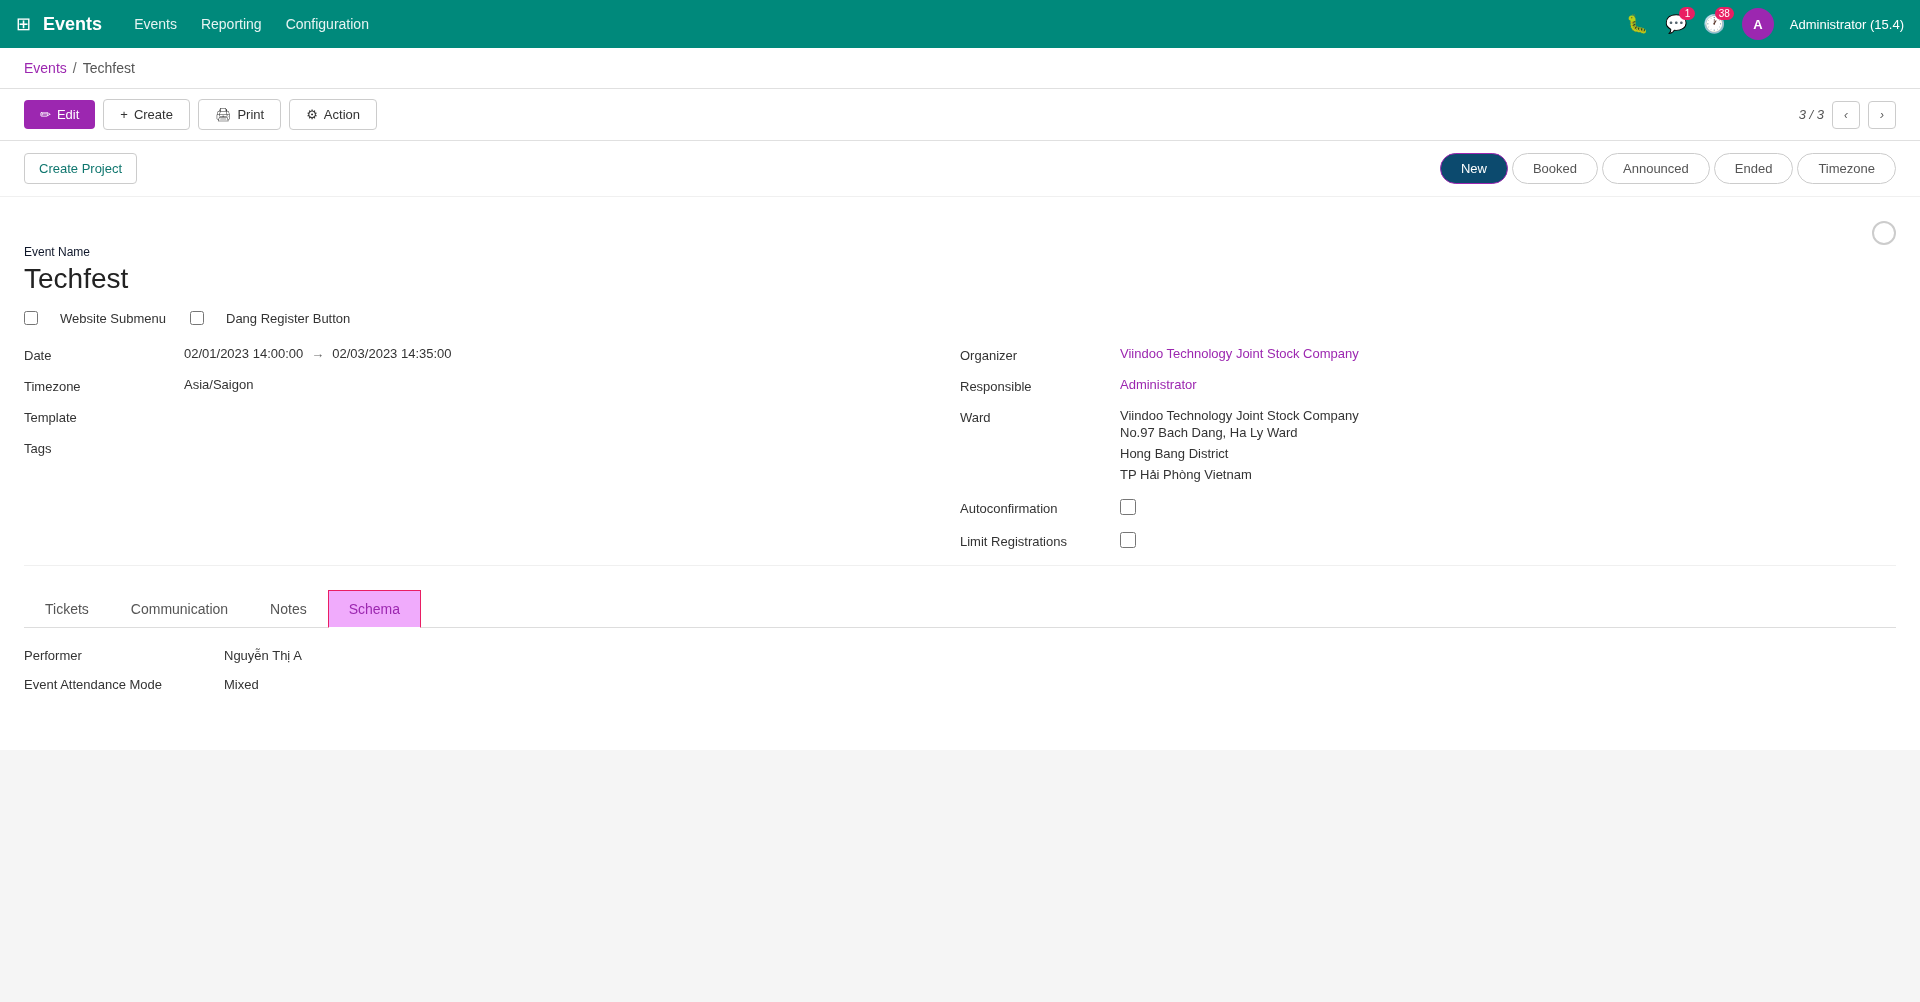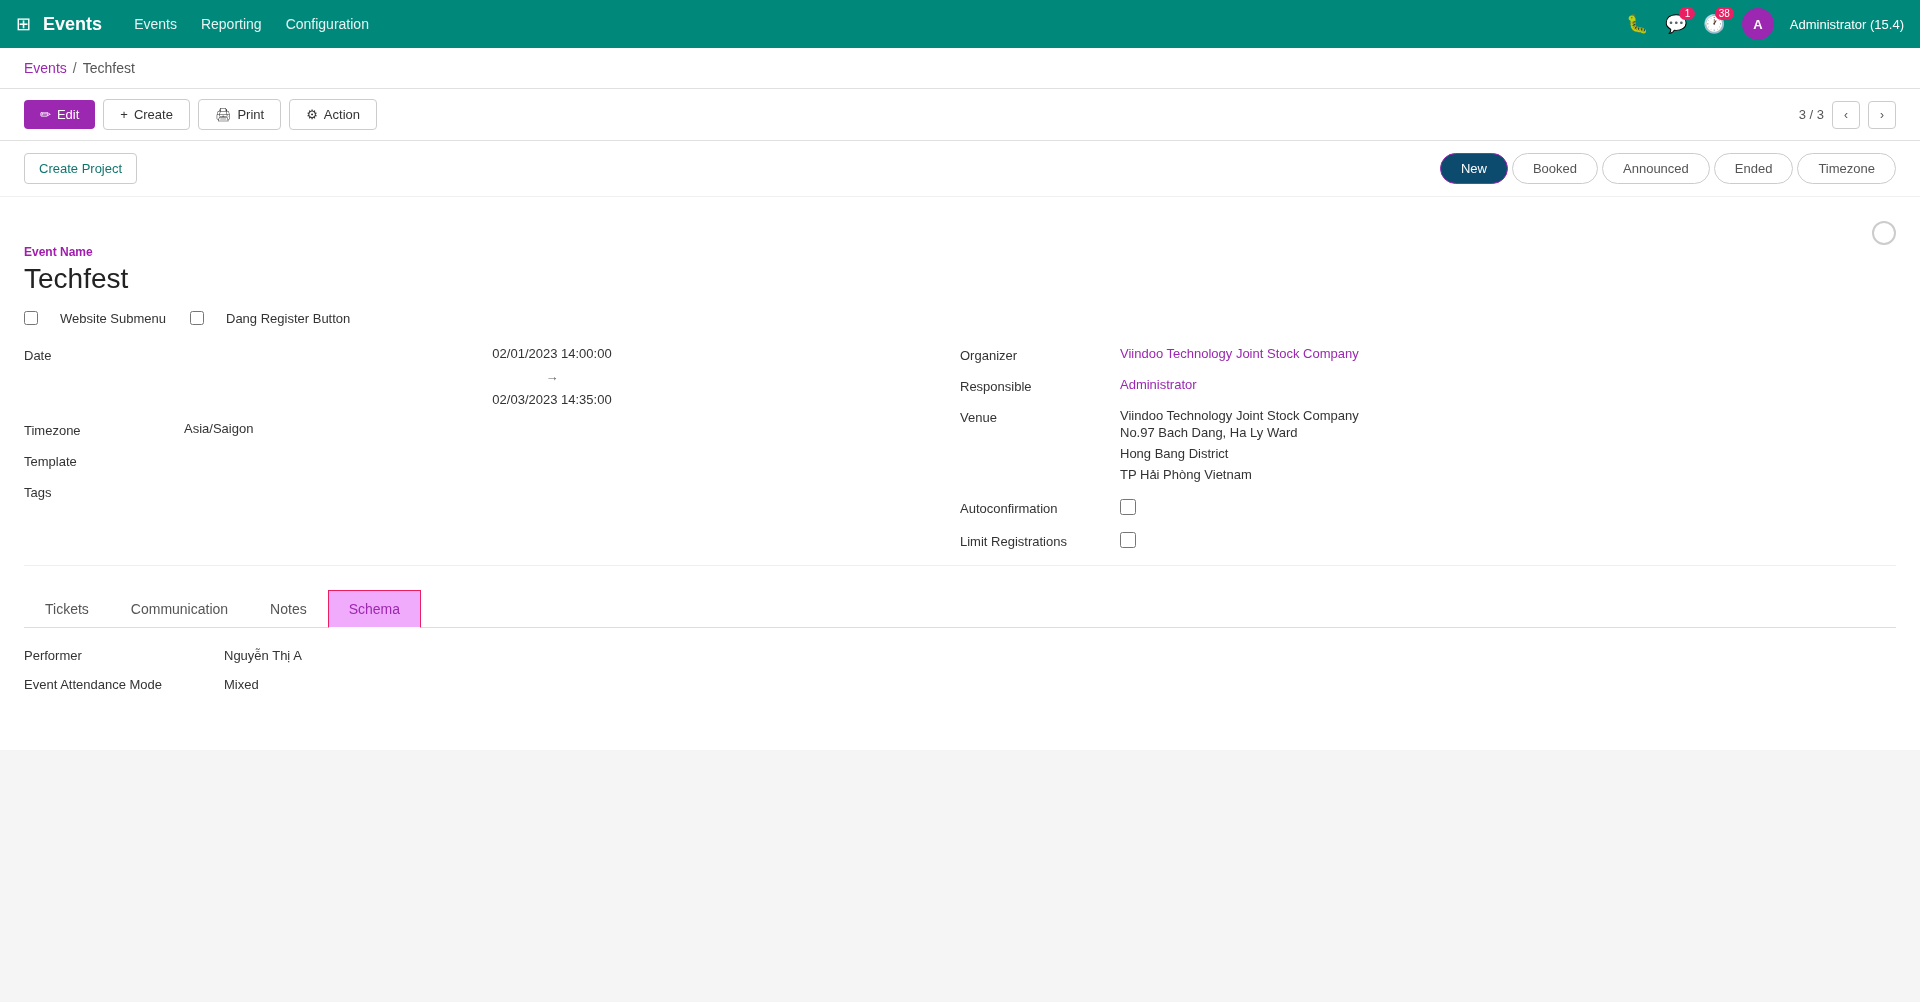--- a/index.html
+++ b/index.html
@@ -141,20 +141,21 @@
       align-items: center;
       gap: 6px;
     }
     .toolbar-spacer { flex: 1; }
     .record-nav {
       display: flex;
       align-items: center;
       gap: 8px;
       font-size: 13px;
       color: #555;
+      font-style: italic;
     }
     .record-nav .nav-arrow {
       background: white;
       border: 1px solid #ccc;
       width: 28px;
       height: 28px;
       border-radius: 4px;
       cursor: pointer;
       display: flex;
       align-items: center;
@@ -216,23 +217,22 @@
       width: 24px;
       height: 24px;
       border-radius: 50%;
       border: 2px solid #ccc;
       float: right;
       margin-top: -4px;
       cursor: pointer;
     }
     .event-name-label {
       font-size: 12px;
-      color: #a21caf;
+      color: #0f172a;
       margin-bottom: 4px;
-      font-weight: bold;
     }
     .event-title {
       font-size: 28px;
       font-weight: 400;
       color: #222;
       margin-bottom: 16px;
     }
     .checkbox-row {
       display: flex;
       align-items: center;
@@ -278,21 +278,20 @@
     }
     .form-row .value.link {
       color: #9c27b0;
       cursor: pointer;
     }
     .date-row {
       display: flex;
       align-items: center;
       gap: 8px;
       font-size: 13px;
-      flex-direction: column;
     }
     .arrow-icon { color: #666; }
     .venue-address {
       font-size: 13px;
       color: #333;
       line-height: 1.6;
     }
 
     
     .tabs-bar {
@@ -463,21 +462,21 @@
       <div class="form-right">
         <div class="form-row">
           <div class="label">Organizer</div>
           <div class="value link">Viindoo Technology Joint Stock Company</div>
         </div>
         <div class="form-row">
           <div class="label">Responsible</div>
           <div class="value link">Administrator</div>
         </div>
         <div class="form-row">
-          <div class="label">Venue</div>
+          <div class="label">Ward</div>
           <div class="value">
             <div class="link">Viindoo Technology Joint Stock Company</div>
             <div class="venue-address">
               <div>No.97 Bach Dang, Ha Ly Ward</div>
               <div>Hong Bang District</div>
               <div>TP Hải Phòng Vietnam</div>
             </div>
           </div>
         </div>
         <div class="form-row">

